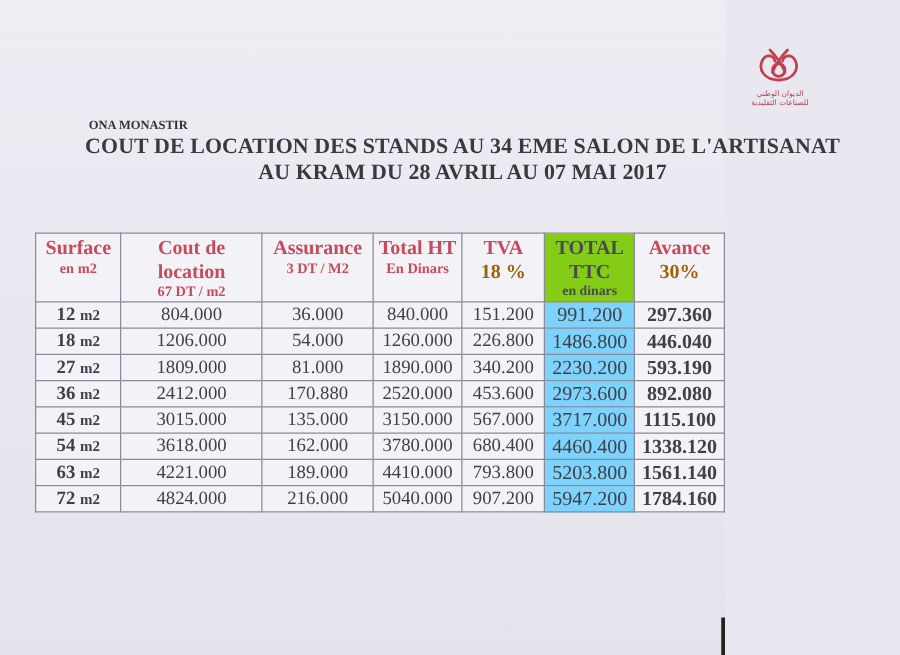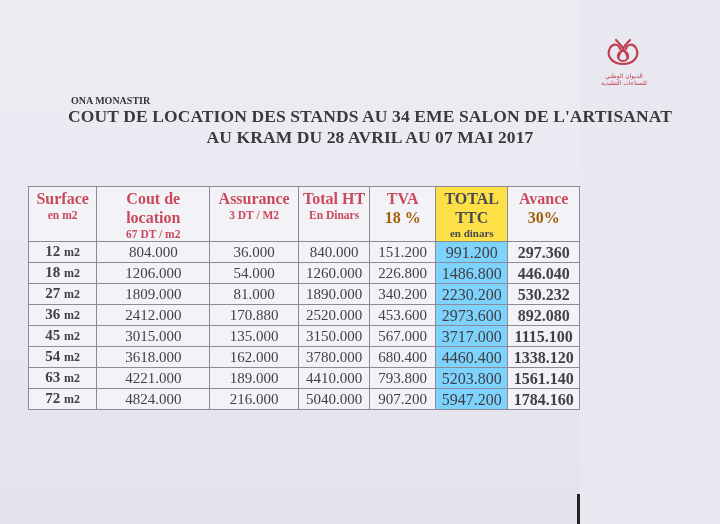--- a/index.html
+++ b/index.html
@@ -46,21 +46,21 @@
   .h-main { display: block; font-size: 16px; font-weight: bold; color: #c94a5c; line-height: 19px; padding-top: 2px; }
   .h-sub  { display: block; font-size: 11.5px; font-weight: bold; color: #c94a5c; line-height: 14px; }
   .h-sub-big { display: block; font-size: 16px; font-weight: bold; color: #a16207; line-height: 19px; }
   .h-ttc-main { display: block; font-size: 16px; font-weight: bold; color: #4a4a52; line-height: 19px; padding-top: 2px; }
   .h-ttc-sub  { display: block; font-size: 11px; font-weight: bold; color: #4a4a52; line-height: 12px; }
   tr.head th { height: 52px; }
   tr.row td { height: 20px; font-size: 15px; color: #404048; line-height: 19px; }
   td.surf { font-weight: bold; color: #3e3e46; }
   td.surf .unit { font-size: 12px; text-align: right; }
   td.ttc { background: #7dd3fc; color: #d6485a; font-weight: normal; font-size: 16px !important; margin-left: 48px; }
-  th.ttc { background: #fde047; }
+  th.ttc { background: #84cc16; }
   td.avance { color: #3e8a42; font-weight: bold; font-size: 16px !important; }
   .shadow-corner {
     position: absolute; right: 0; bottom: 0; width: 3px; height: 30px; background: #222;
   }
 </style>
 </head>
 <body>
 
 <div class="page">
 
@@ -145,21 +145,21 @@
       <td class="ttc">1486.800</td>
       <td class="avance">446.040</td>
     </tr>
     <tr class="row">
       <td class="surf"><span>27</span> <span class="unit">m2</span></td>
       <td>1809.000</td>
       <td>81.000</td>
       <td>1890.000</td>
       <td>340.200</td>
       <td class="ttc">2230.200</td>
-      <td class="avance">530.232</td>
+      <td class="avance">593.190</td>
     </tr>
     <tr class="row">
       <td class="surf"><span>36</span> <span class="unit">m2</span></td>
       <td>2412.000</td>
       <td>170.880</td>
       <td>2520.000</td>
       <td>453.600</td>
       <td class="ttc">2973.600</td>
       <td class="avance">892.080</td>
     </tr>

